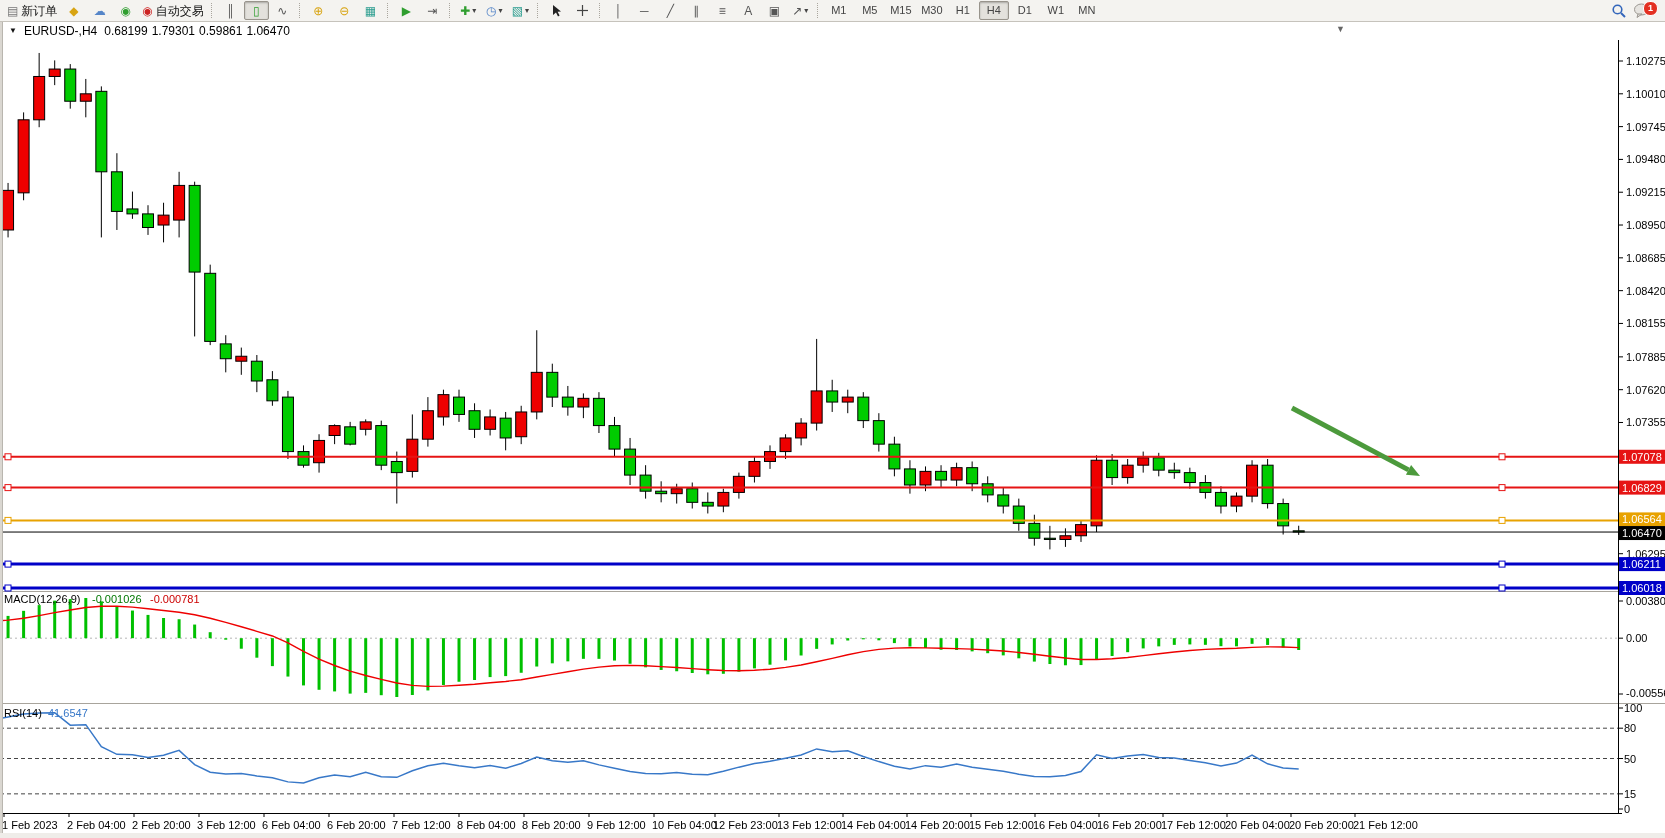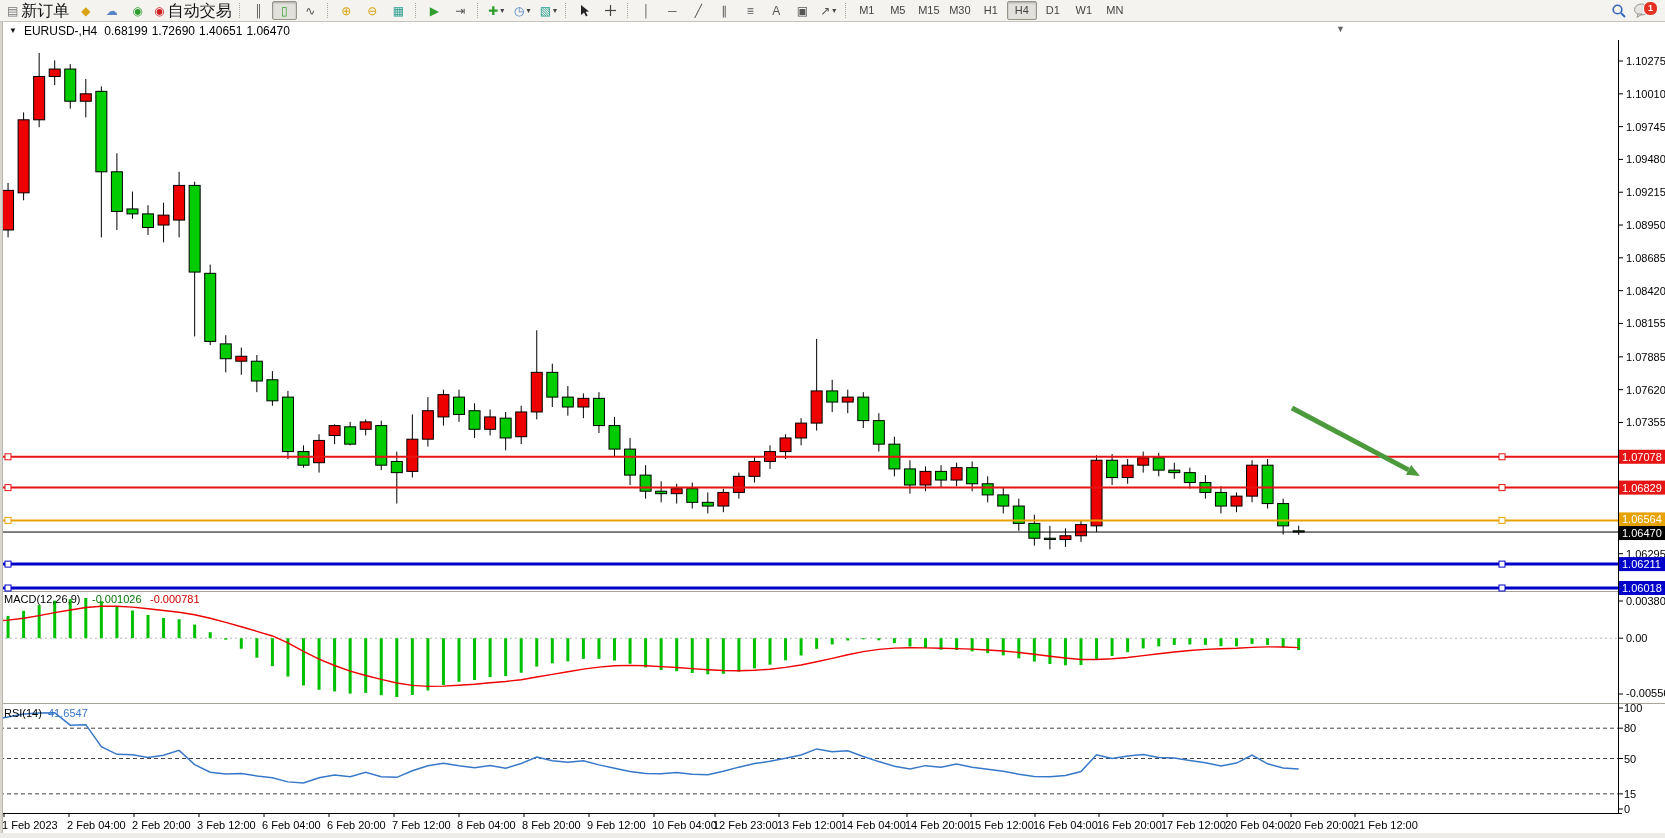--- a/index.html
+++ b/index.html
@@ -2,21 +2,21 @@
 <html><head>
 <meta charset="utf-8">
 <style>
   html,body{margin:0;padding:0}
   body{width:1665px;height:838px;background:#fff;font-family:"Liberation Sans",sans-serif;overflow:hidden;position:relative}
   
   .toolbar{position:absolute;top:0;left:0;right:0;height:21px;background:#f4f3f0;border-bottom:1px solid #c6c3bc;display:flex;align-items:center;padding:0 4px;gap:1px;z-index:6}
   .tb-btn{height:17px;min-width:19px;padding:0 2px;display:flex;align-items:center;justify-content:center;font-size:12px;color:#333;border:1px solid transparent;border-radius:2px;cursor:default;line-height:1}
   .tb-btn.pressed{background:#e3e1dc;border-color:#98948c;box-shadow:inset 0 1px 2px rgba(0,0,0,.25)}
   .tb-sep{width:2px;height:15px;border-left:1px dotted #aaa69e;margin:0 3px}
-  .tb-label{font-size:16px;color:#111;margin-left:3px;white-space:nowrap}
+  .tb-label{font-size:12px;color:#111;margin-left:3px;white-space:nowrap}
   .caret{font-size:8px;color:#444;margin-left:2px}
   .tf{font-size:11px;color:#444;min-width:22px;padding:0 3px}
   .gold{color:#d8a413}.blue{color:#5585c8}.green{color:#2f9e2f}.teal{color:#2a9d8f}.red{color:#cc2222}.grey{color:#777}.dkgrey{color:#555}
   .right-group{margin-left:auto;display:flex;align-items:center;gap:6px;padding-right:6px}
   .chat-wrap{position:relative;width:22px;height:18px}
   .badge{position:absolute;top:-1px;right:-3px;min-width:13px;height:13px;border-radius:7px;background:#e33022;color:#fff;font-size:9px;font-weight:bold;display:flex;align-items:center;justify-content:center;border:1px solid #fff}
   
   .titlebar{position:absolute;top:22px;left:2px;height:17px;display:flex;align-items:center;font-size:12px;color:#000;z-index:5;padding-left:7px;gap:7px;white-space:nowrap}
   .titlebar .tri{font-size:8px;color:#111}
   .shift-marker{position:absolute;top:24px;left:1336px;font-size:9px;color:#666;z-index:5}
@@ -149,22 +149,22 @@
         </svg>
       <div class="badge">1</div>
     </div>
   </div>
 </div>
 
 <div class="titlebar">
   <span class="tri">▼</span>
   <span>EURUSD-,H4</span>
   <span>0.68199</span>
-  <span style="margin-left:-3px">1.72690</span>
-  <span style="margin-left:-3px">1.40651</span>
+  <span style="margin-left:-3px">1.79301</span>
+  <span style="margin-left:-3px">0.59861</span>
   <span style="margin-left:-3px">1.06470</span>
 </div>
 <div class="shift-marker">▼</div>
 <div class="left-edge"></div>
 <div class="footer"></div>
 
 <svg id="plot" width="1665" height="838" viewBox="0 0 1665 838">
     <line x1="0" y1="591.5" x2="1665" y2="591.5" stroke="#a8a49c"></line>
     <line x1="0" y1="592.5" x2="1665" y2="592.5" stroke="#ffffff"></line>
     <line x1="0" y1="703.5" x2="1665" y2="703.5" stroke="#a8a49c"></line>

